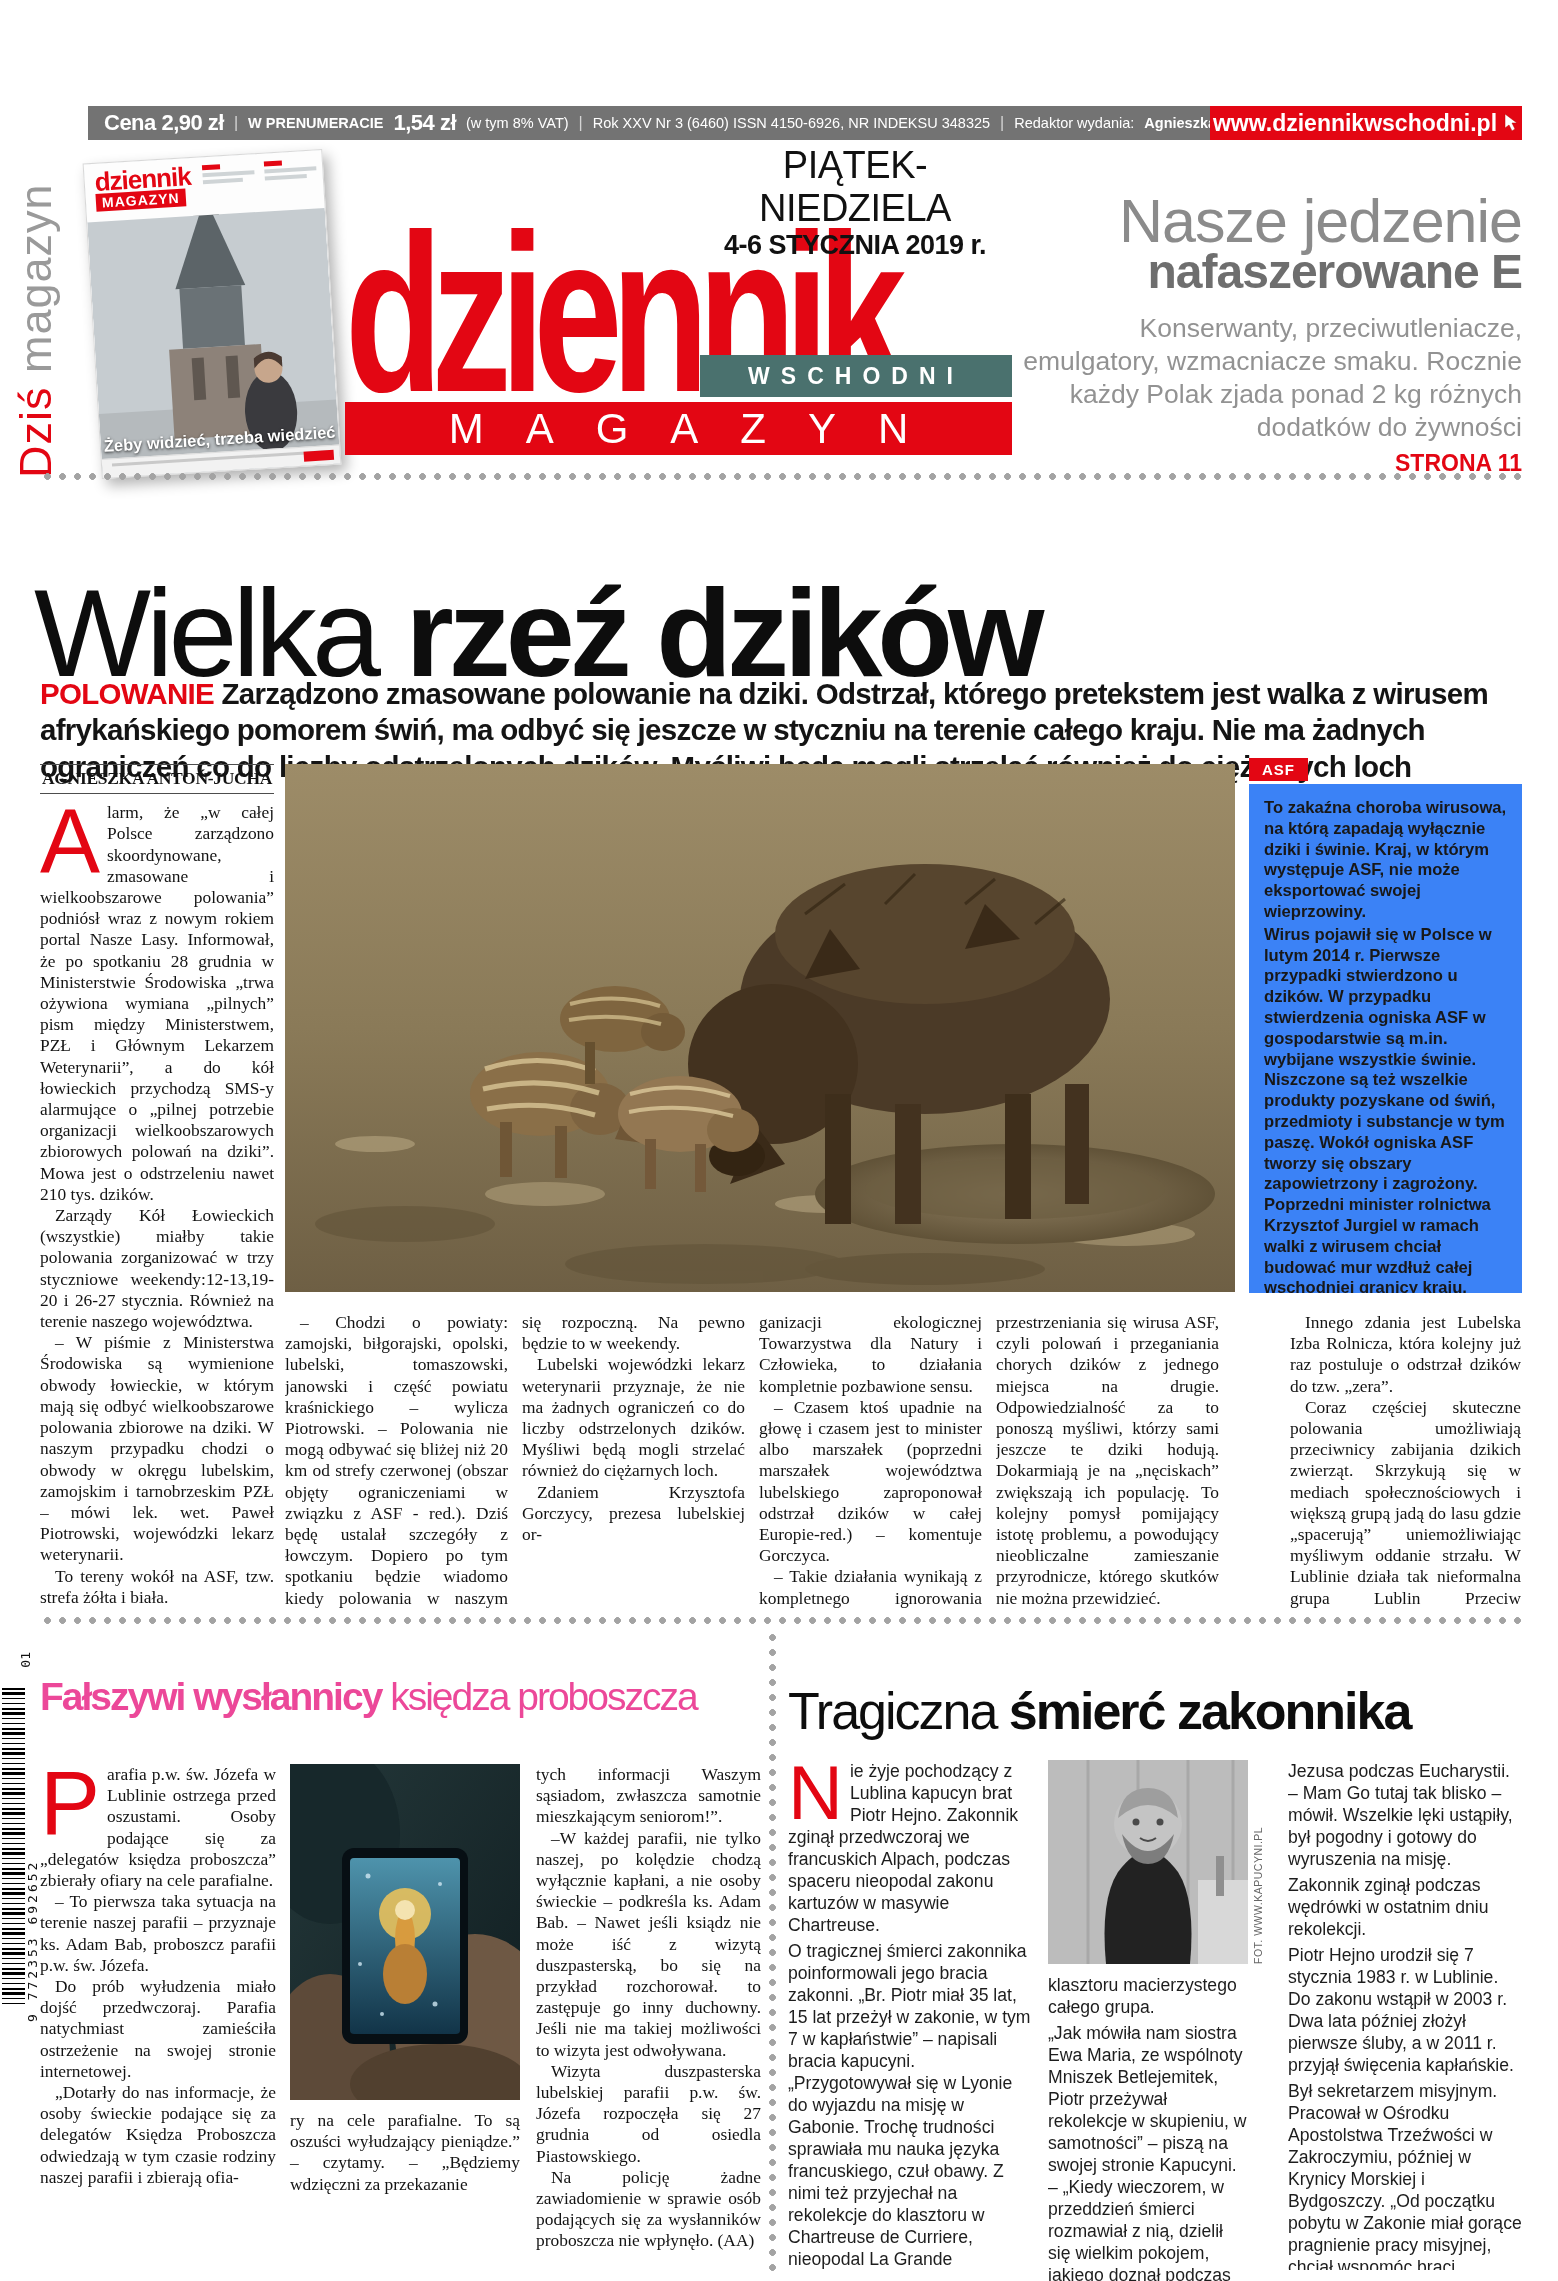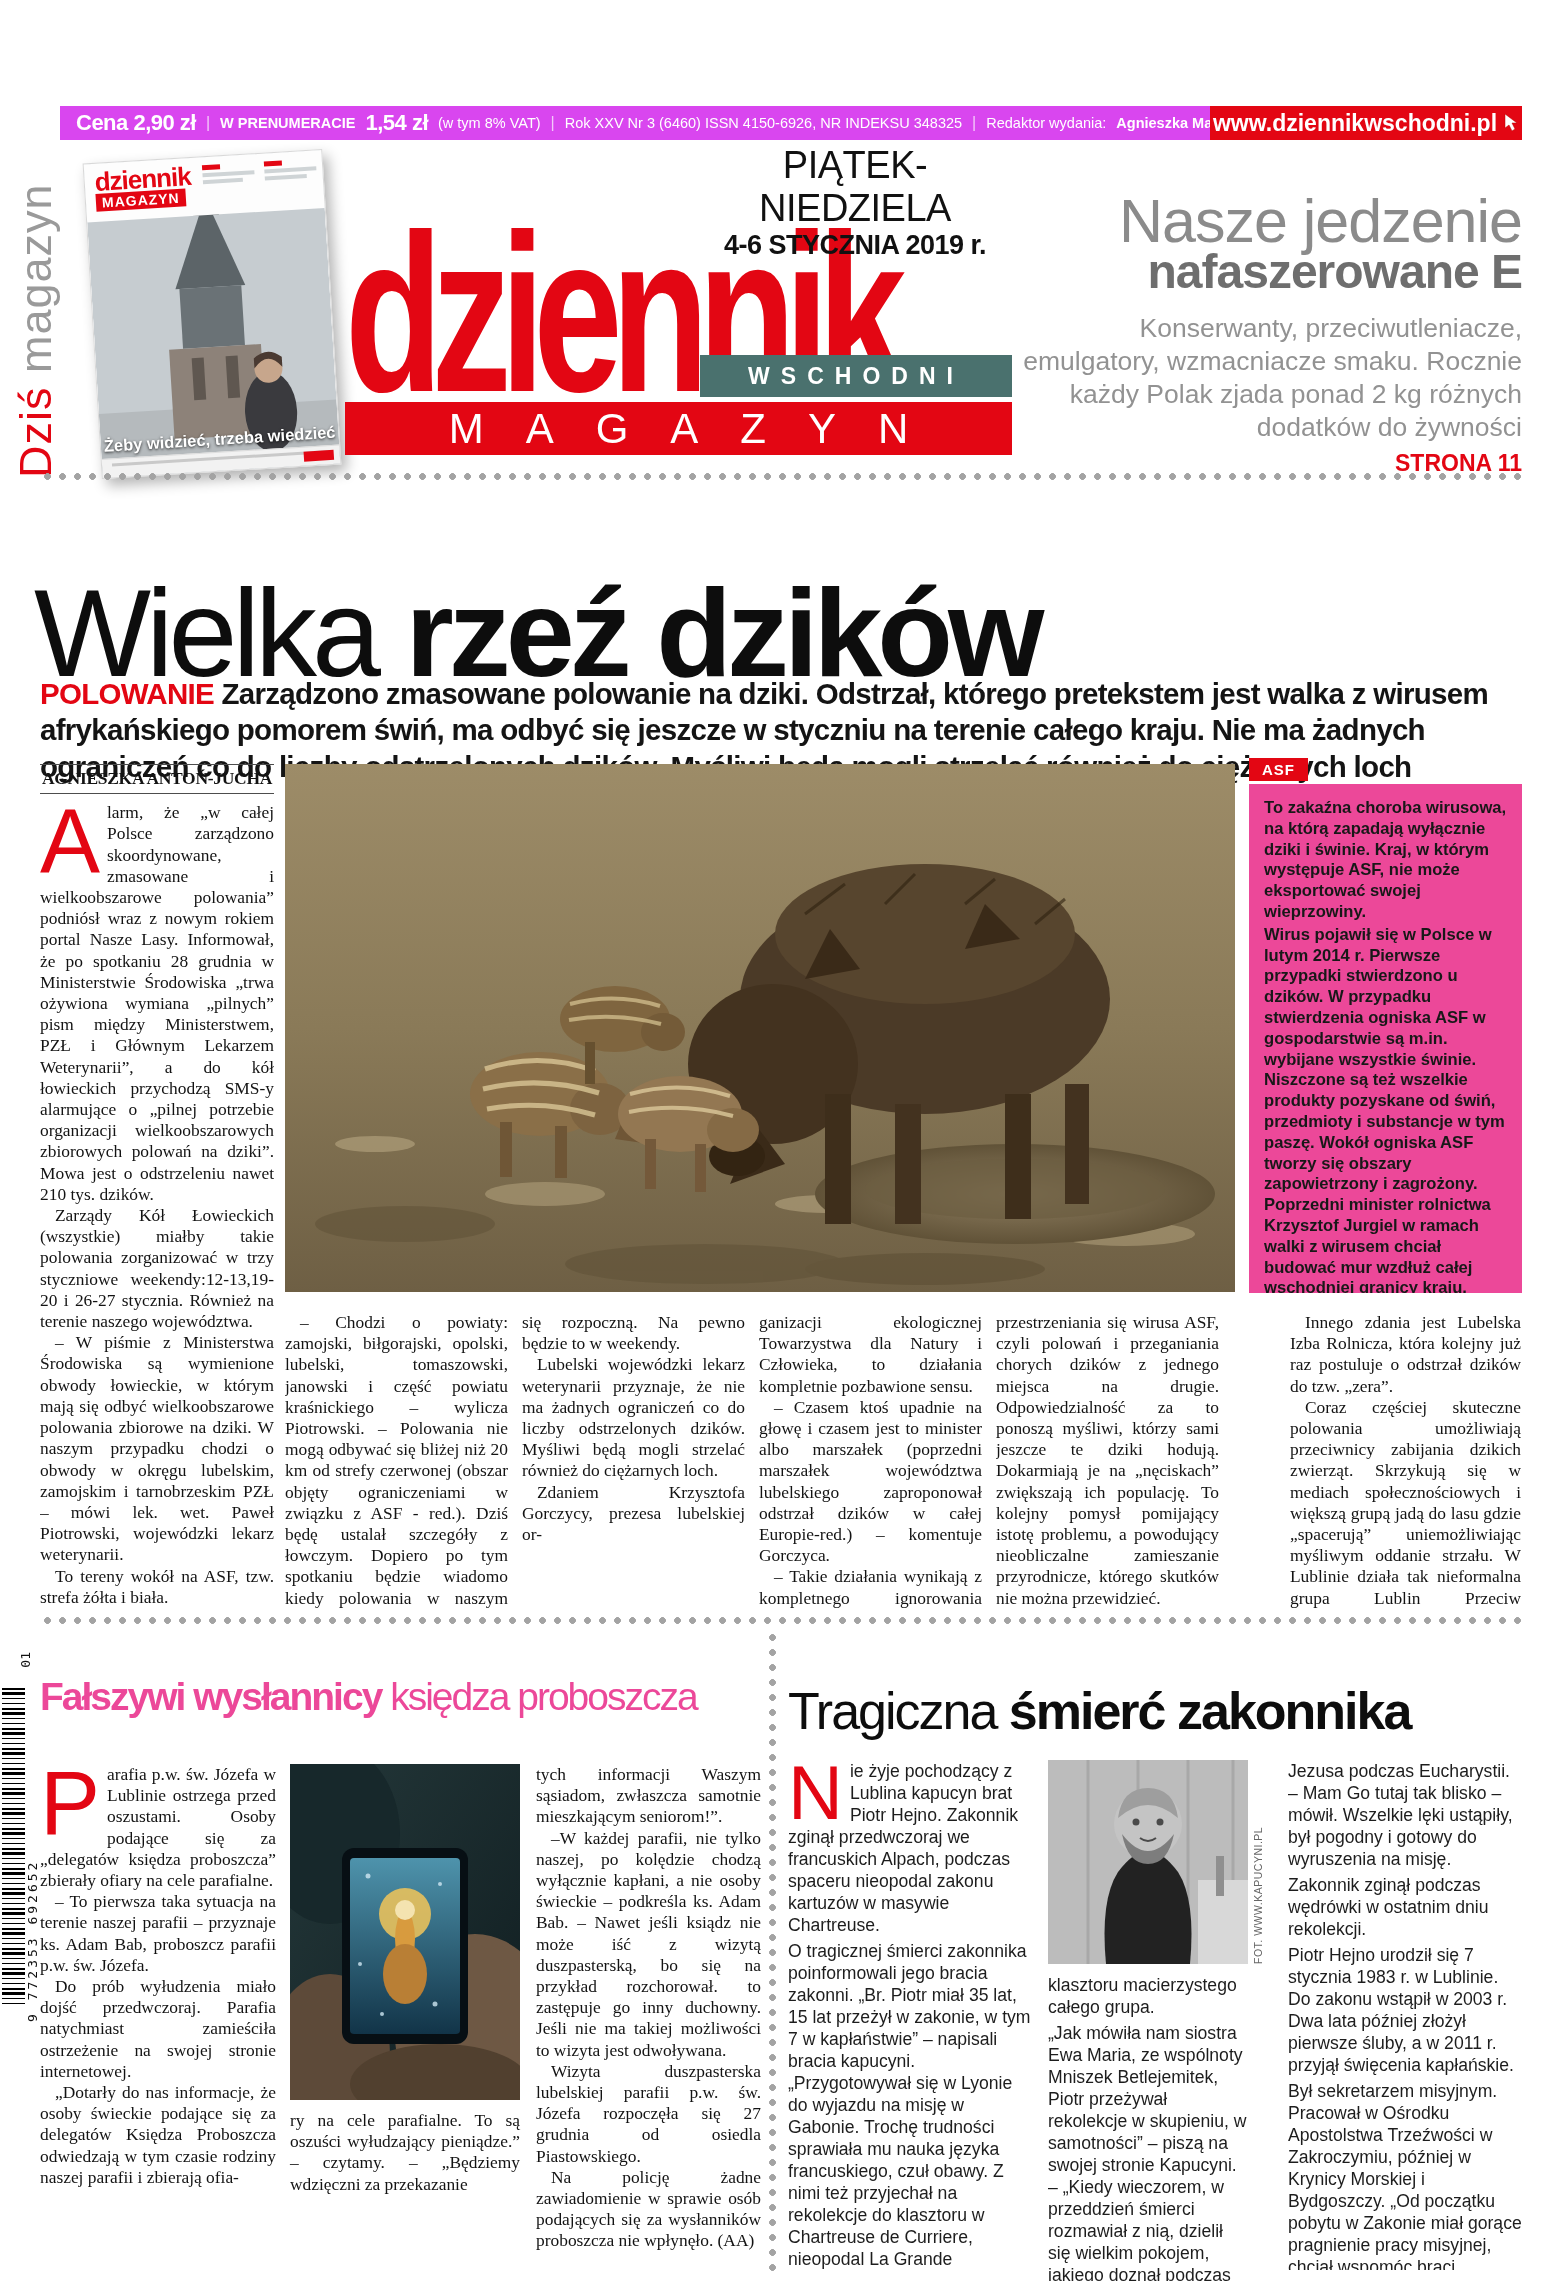--- a/index.html
+++ b/index.html
@@ -1,22 +1,22 @@
 <!DOCTYPE html>
 <html lang="pl"><head>
 <meta charset="utf-8">
 <style>
   html,body{margin:0;padding:0;background:#e8e8e8;}
   .page{position:relative;width:1558px;height:2281px;background:#ffffff;margin:0 auto;
         font-family:"Liberation Sans",sans-serif;color:#111;overflow:hidden;}
 
   
   .topbar{position:absolute;left:60px;top:106px;width:1462px;height:34px;display:flex;}
-  .topbar-dark{flex:1;background:#d946ef;color:#fff;display:flex;align-items:center;
-               padding:0 16px;gap:10px;white-space:nowrap;overflow:hidden;}
+  .topbar-dark{flex:1;background:#737373;color:#fff;display:flex;align-items:center;
+               padding:0 16px;gap:10px;white-space:nowrap;overflow:hidden;margin-left:28px;}
   .tb-big{font-size:22px;font-weight:700;letter-spacing:-0.5px;}
   .tb-small{font-size:14.5px;font-weight:400;}
   .tb-smallbold{font-size:14.5px;font-weight:700;}
   .tb-sep{opacity:.7;font-size:16px;}
   .topbar-red{width:312px;background:#e30613;color:#fff;display:flex;align-items:center;
               justify-content:center;gap:4px;font-size:23px;font-weight:700;}
   .cursor-icon{display:inline-block;margin-left:2px;}
 
   
   .vertical-label{position:absolute;left:10px;top:168px;height:310px;
@@ -91,21 +91,21 @@
   .dropcap{float:left;font-family:"Liberation Sans",sans-serif;font-weight:400;font-size:90px;
            line-height:74px;color:#e30613;padding:2px 7px 0 0;}
 
   .main-leftcol{position:absolute;left:40px;top:764px;width:234px;height:848px;overflow:hidden;}
   .byline{border-top:1px solid #4d4d4d;border-bottom:1px solid #4d4d4d;padding:3px 0 4px 0;
           margin-bottom:8px;font-size:17.5px;font-weight:700;text-align:center;letter-spacing:-0.3px;}
 
   .boars-photo{position:absolute;left:285px;top:764px;width:950px;height:528px;}
   .asf-tag{position:absolute;left:1249px;top:758px;background:#e30613;color:#fff;font-size:15px;
            font-weight:700;padding:3px 13px;letter-spacing:1px;z-index:2;}
-  .asf-box{position:absolute;left:1249px;top:784px;width:273px;height:509px;background:#ec4899;
+  .asf-box{position:absolute;left:1249px;top:784px;width:273px;height:509px;background:#3b82f6;
            box-sizing:border-box;padding:14px 15px;overflow:hidden;}
   .asf-box .para{font-size:16.6px;line-height:20.8px;font-weight:700;color:#181818;text-indent:0;
                  margin-bottom:2px;text-align:left;}
 
   .cont-col{position:absolute;top:1312px;height:300px;overflow:hidden;}
   .colA{left:285px;width:223px;}
   .colB{left:522px;width:223px;}
   .colC{left:759px;width:223px;}
   .colD{left:996px;width:223px;}
   .colE{left:1290px;width:231px;}

